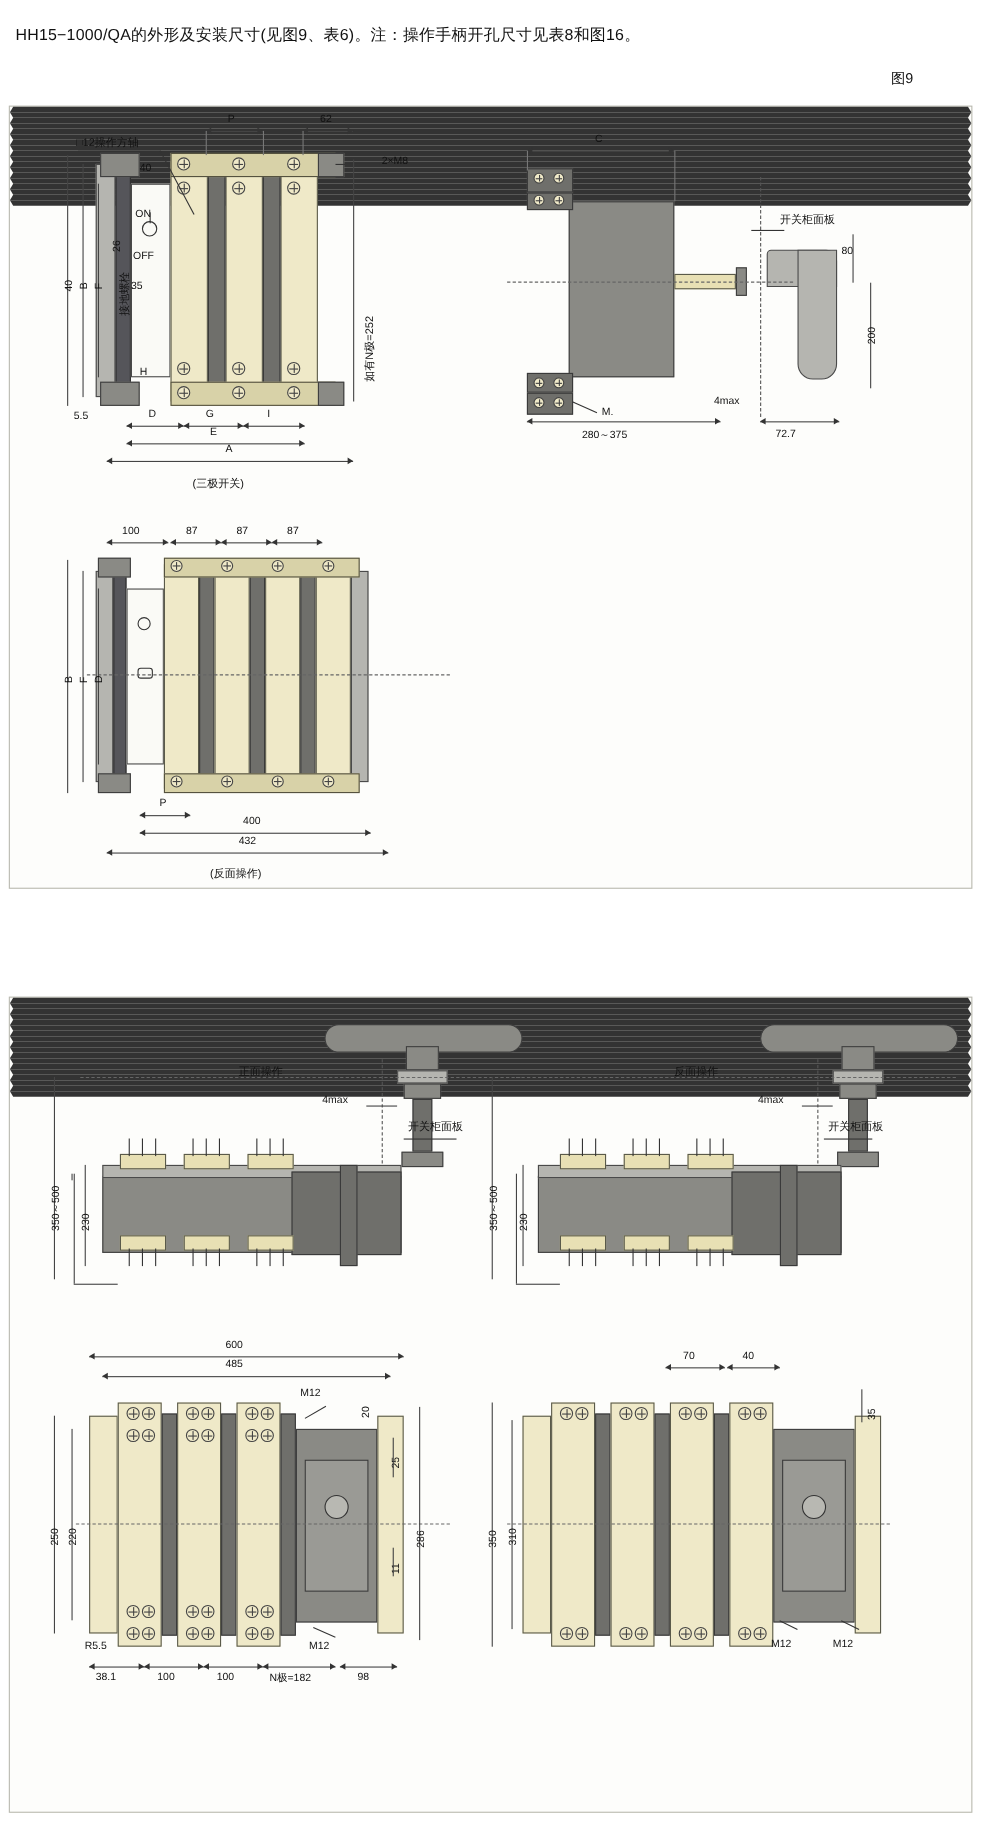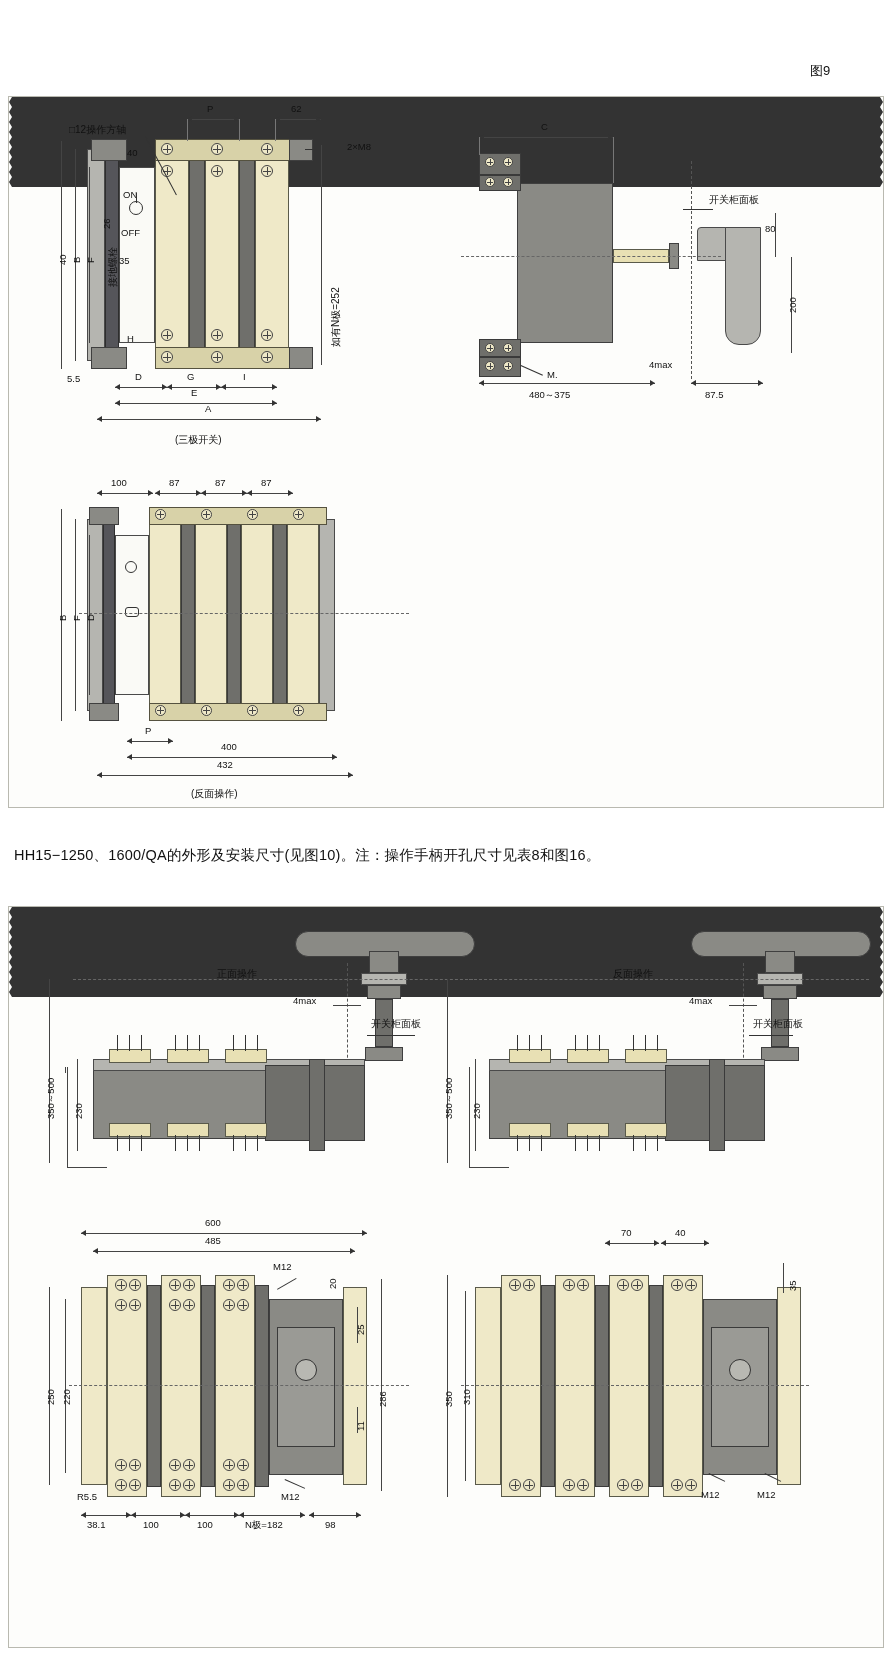--- a/index.html
+++ b/index.html
@@ -102,20 +102,21 @@
     background:#8a8a85;
     border:1px solid #3f3f3f;
     border-radius:14px;
   }
 </style>
 </head>
 <body>
 
 <div class="page">
 
+  <div class="caption" style="left:14px; top:22px;">HH15−1000/QA的外形及安装尺寸(见图9、表6)。注：操作手柄开孔尺寸见表8和图16。</div>
 
   <div class="fig-label" style="left:810px; top:62px;">图9</div>
 
   <div class="figbox" style="left:8px; top:96px; width:876px; height:712px;">
     <div class="dwg">
 
       <div class="blk f-lgrey" style="left:78px; top:52px; width:18px; height:212px;"></div>
       <div class="blk f-dark" style="left:96px; top:52px; width:14px; height:212px;"></div>
 
       <div class="blk f-white" style="left:110px; top:70px; width:36px; height:176px;"></div>
@@ -264,26 +265,26 @@
       <div class="dimtxt" style="left:756px; top:126px;">80</div>
 
       <div class="ln v" style="left:782px; top:160px; height:96px; background:#444;"></div>
       <div class="arrow-u" style="left:779px; top:160px;"></div>
       <div class="arrow-d" style="left:779px; top:251px;"></div>
       <div class="dimtxt v" style="left:778px; top:216px;">200</div>
 
       <div class="ln h" style="left:470px; top:286px; width:176px; background:#444;"></div>
       <div class="arrow-l" style="left:470px; top:283px;"></div>
       <div class="arrow-r" style="left:641px; top:283px;"></div>
-      <div class="dimtxt" style="left:520px; top:292px;">480～375</div>
+      <div class="dimtxt" style="left:520px; top:292px;">280～375</div>
 
       <div class="ln h" style="left:682px; top:286px; width:72px; background:#444;"></div>
       <div class="arrow-l" style="left:682px; top:283px;"></div>
       <div class="arrow-r" style="left:749px; top:283px;"></div>
-      <div class="dimtxt" style="left:696px; top:292px;">87.5</div>
+      <div class="dimtxt" style="left:696px; top:292px;">72.7</div>
 
       <div class="dimtxt" style="left:640px; top:262px;">4max</div>
 
       <div class="ln" style="left:512px; top:268px; width:24px; height:1px; background:#333; transform:rotate(24deg); transform-origin:left top;"></div>
       <div class="txt" style="left:538px; top:272px;">M.</div>
 
       <div class="blk f-lgrey" style="left:78px; top:422px; width:16px; height:192px;"></div>
       <div class="blk f-dark" style="left:94px; top:422px; width:12px; height:192px;"></div>
       <div class="blk f-white" style="left:106px; top:438px; width:34px; height:160px;"></div>
       <div class="blk" style="left:116px; top:464px; width:12px; height:12px; border:1px solid #333; border-radius:50%;"></div>
@@ -361,21 +362,20 @@
 
       <div class="ln h" style="left:88px; top:678px; width:256px; background:#444;"></div>
       <div class="arrow-l" style="left:88px; top:675px;"></div>
       <div class="arrow-r" style="left:339px; top:675px;"></div>
       <div class="dimtxt" style="left:208px; top:662px;">432</div>
 
       <div class="sublabel" style="left:182px; top:690px;">(反面操作)</div>
     </div>
   </div>
 
-  <div class="caption" style="left:14px; top:846px;">HH15−1250、1600/QA的外形及安装尺寸(见图10)。注：操作手柄开孔尺寸见表8和图16。</div>
 
   <div class="fig-label" style="left:808px; top:904px;">图10</div>
 
   <div class="figbox" style="left:8px; top:906px; width:876px; height:742px;">
     <div class="dwg">
 
       <div class="txt cn" style="left:208px; top:60px;">正面操作</div>
 
       <div class="handle-knob" style="left:286px; top:24px; width:180px; height:26px;"></div>
       <div class="blk f-grey" style="left:360px; top:44px; width:30px; height:22px;"></div>

